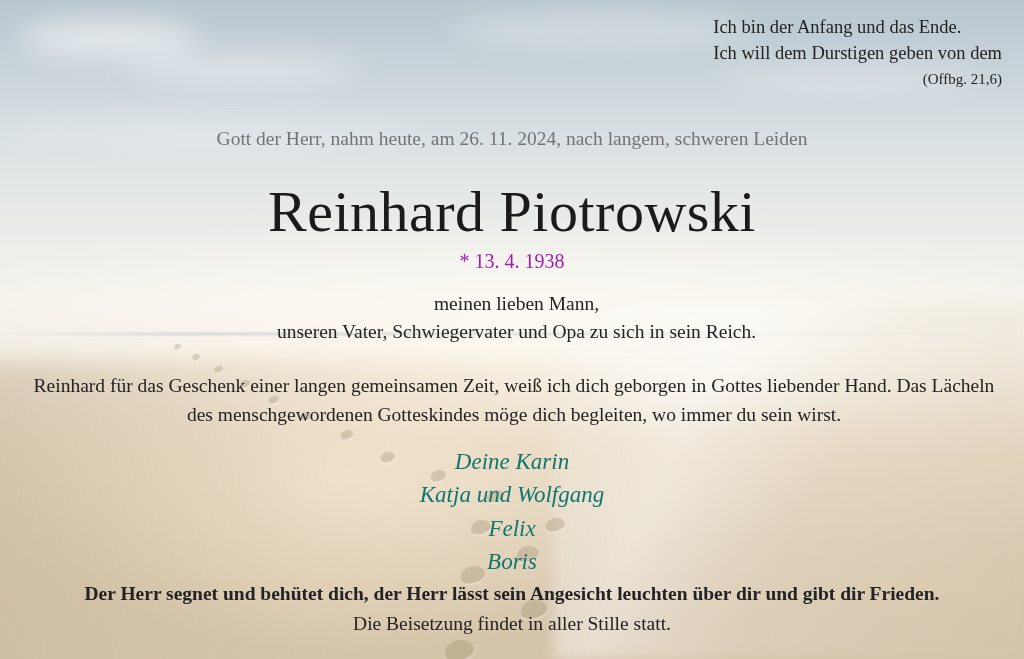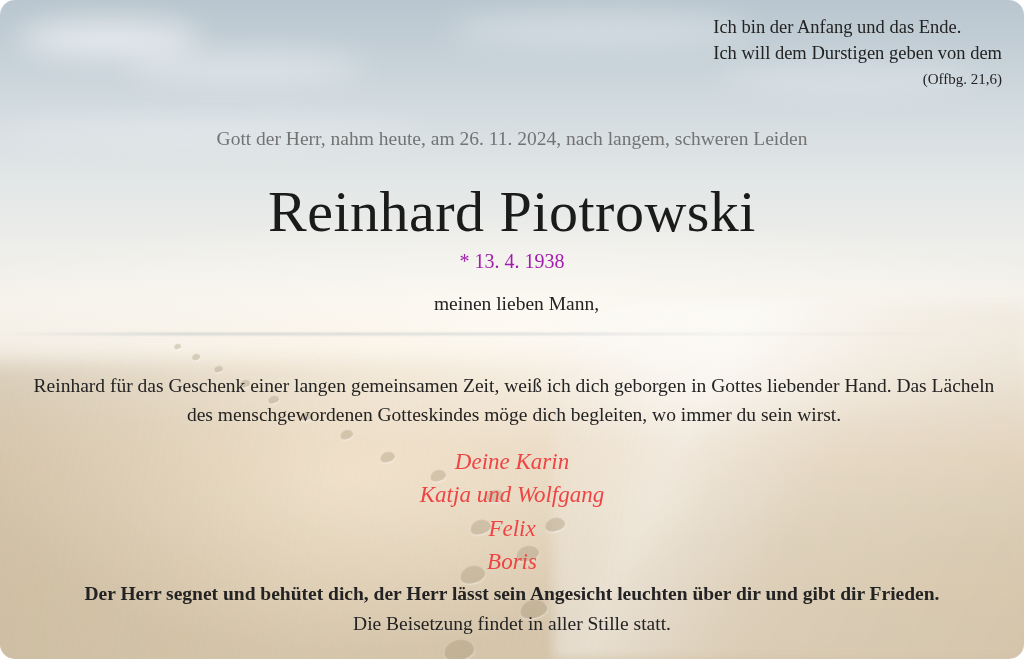--- a/index.html
+++ b/index.html
@@ -7,21 +7,20 @@
     padding: 0;
     background: #ffffff;
   }
   #page {
     position: relative;
     width: 1024px;
     height: 659px;
     overflow: hidden;
     font-family: "Liberation Serif", serif;
     color: #2b2b2b;
-    border-radius: 15px;
   }
 
   
   .bg {
     position: absolute;
     inset: 0;
     background:
       
       radial-gradient(ellipse 60% 45% at 34% 72%, rgba(255,240,220,0.75) 0%, rgba(255,240,220,0) 60%),
       
@@ -162,21 +161,21 @@
   }
 
   .signers {
     position: absolute;
     left: 0; right: 0;
     top: 445px;
     text-align: center;
     font-style: italic;
     font-size: 23px;
     line-height: 1.45;
-    color: #ef4444;
+    color: #0f766e;
   }
   .signers div { white-space: nowrap; }
 
   .blessing {
     position: absolute;
     left: 24px;
     right: 24px;
     top: 580px;
     text-align: center;
     font-size: 19.5px;
@@ -233,20 +232,21 @@
   </div>
 
   <div class="lead">Gott der Herr, nahm heute, am 26. 11. 2024, nach langem, schweren Leiden</div>
 
   <div class="name">Reinhard Piotrowski</div>
 
   <div class="born">* 13. 4. 1938</div>
 
   <div class="relation">
     <div>meinen lieben Mann,</div>
+    <div>unseren Vater, Schwiegervater und Opa zu sich in sein Reich.</div>
   </div>
 
   <div class="body-text">Reinhard für das Geschenk einer langen gemeinsamen Zeit, weiß ich dich geborgen in Gottes liebender Hand. Das Lächeln des menschgewordenen Gotteskindes möge dich begleiten, wo immer du sein wirst.</div>
 
   <div class="signers">
     <div>Deine Karin</div>
     <div>Katja und Wolfgang</div>
     <div>Felix</div>
     <div>Boris</div>
   </div>

